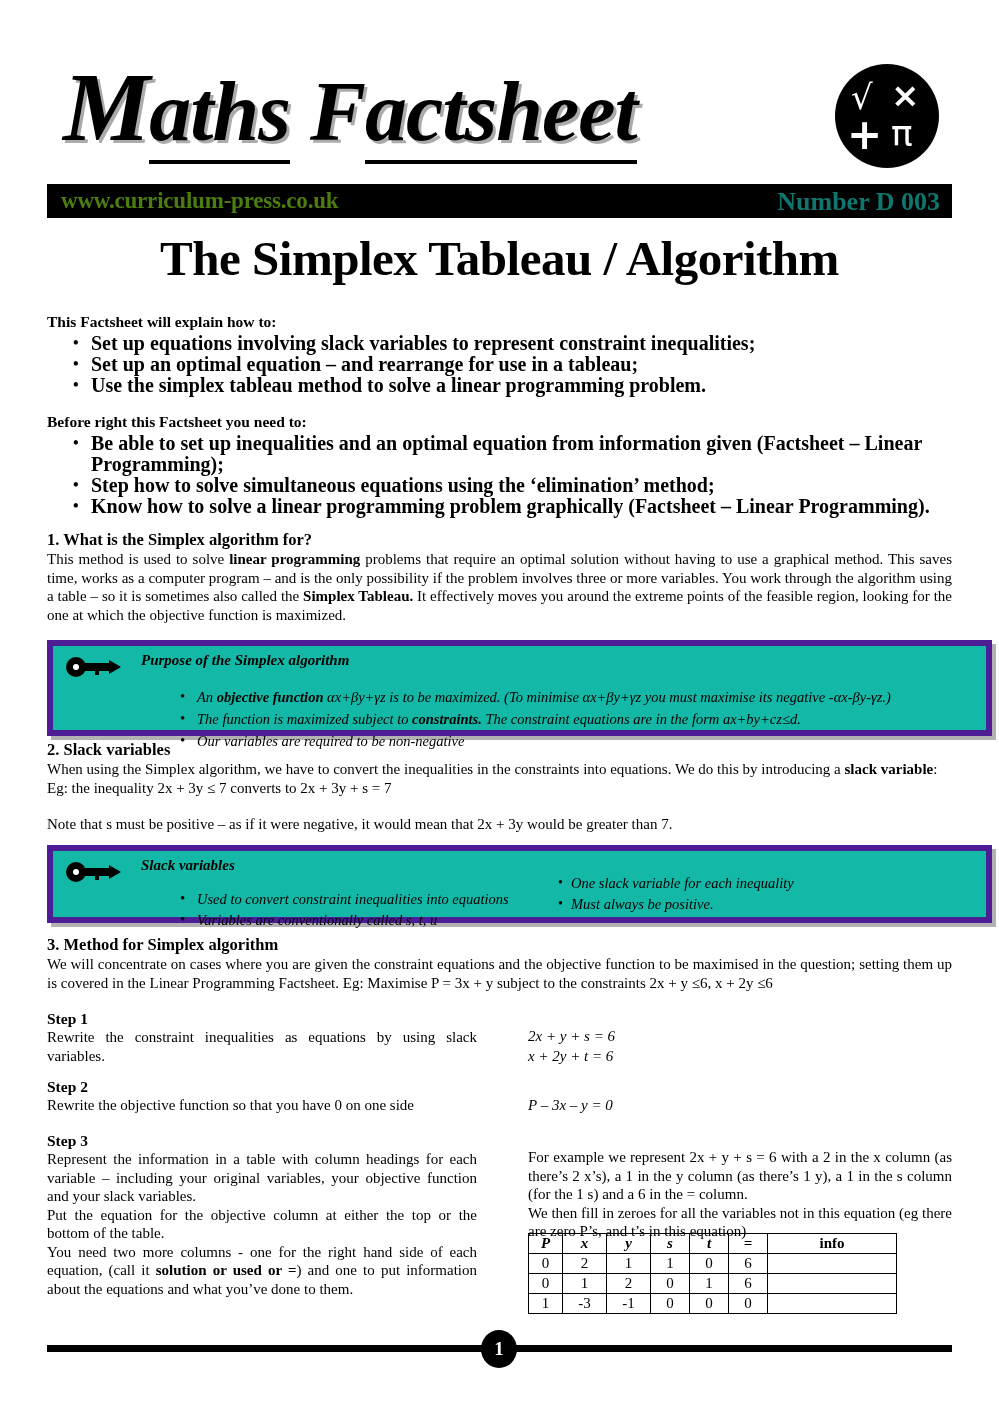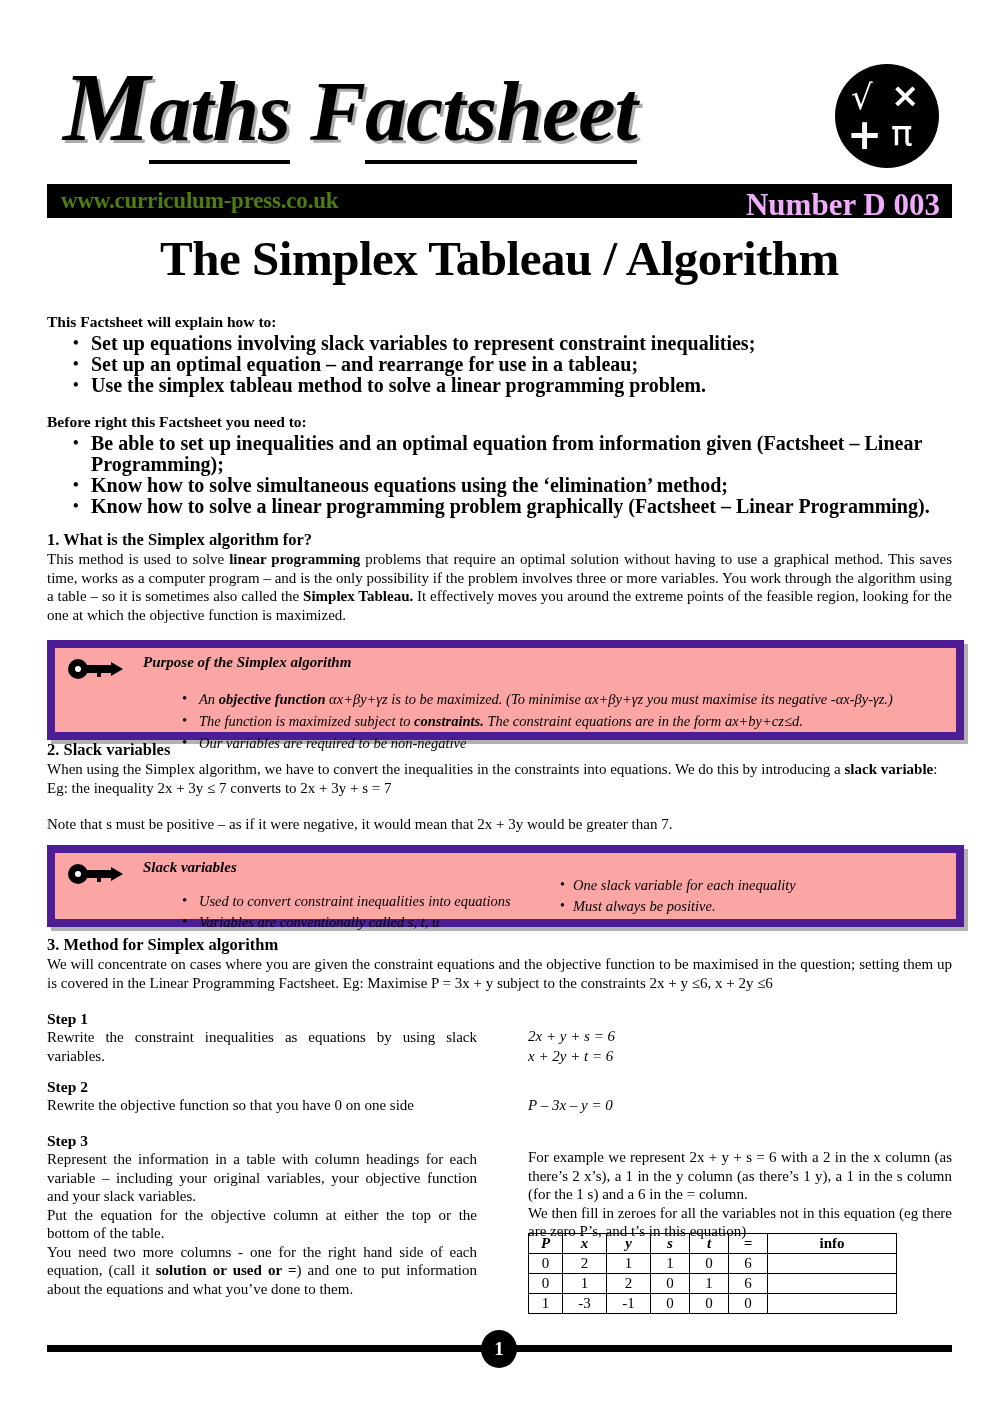--- a/index.html
+++ b/index.html
@@ -85,23 +85,23 @@
     color: #4d7c0f;
     font-weight: bold;
     font-size: 23px;
     letter-spacing: -0.2px;
     white-space: nowrap;
   }
   .urlbar .issue-text {
     position: absolute;
     right: 12px;
     top: 3px;
-    color: #f0abfc;
-    font-weight: bold;
-    font-size: 31px;
+    color: #0f766e;
+    font-weight: bold;
+    font-size: 26px;
     white-space: nowrap;
   }
 
   
   .doc-title {
     position: absolute;
     left: 0;
     top: 230px;
     width: 999px;
     text-align: center;
@@ -144,23 +144,24 @@
     font-size: 15px;
     line-height: 18.5px;
     text-align: justify;
   }
   .body-text.nj { text-align: left; }
   b.s { font-weight: bold; }
 
   
   .keybox {
     position: absolute;
-    border: 8px solid #4c1d95;
-    background: #fca5a5;
+    border: 6px solid #4c1d95;
+    background: #14b8a6;
     box-shadow: 4px 4px 0 rgba(0,0,0,0.30);
+    padding-left: 32px;
   }
   .key-icon {
     position: absolute;
     left: 12px;
     top: 10px;
     width: 58px;
     height: 22px;
   }
   .keybox-title {
     position: absolute;
@@ -303,21 +304,21 @@
       <li>Set up equations involving slack variables to represent constraint inequalities;</li>
       <li>Set up an optimal equation – and rearrange for use in a tableau;</li>
       <li>Use the simplex tableau method to solve a linear programming problem.</li>
     </ul>
   </div>
 
   <div class="blk" style="left:47px; top:413px; width:905px;">
     <div class="lead">Before right this Factsheet you need to:</div>
     <ul class="bullets">
       <li>Be able to set up inequalities and an optimal equation from information given (Factsheet – Linear Programming);</li>
-      <li>Know how to solve simultaneous equations using the ‘elimination’ method;</li>
+      <li>Step how to solve simultaneous equations using the ‘elimination’ method;</li>
       <li>Know how to solve a linear programming problem graphically (Factsheet – Linear Programming).</li>
     </ul>
   </div>
 
   <div class="blk" style="left:47px; top:530px; width:905px;">
     <div class="sec-head">1. What is the Simplex algorithm for?</div>
     <div class="body-text"><span>This method is used to solve </span><b class="s">linear programming</b><span> problems that require an optimal solution without having to use a graphical method. This saves time, works as a computer program – and is the only possibility if the problem involves three or more variables. You work through the algorithm using a table – so it is sometimes also called the </span><b class="s">Simplex Tableau.</b><span>  It effectively moves you around the extreme points of the feasible region, looking for the one at which the objective function is maximized.</span></div>
   </div>
 
   <div class="keybox" style="left:47px; top:640px; width:901px; height:84px;">

